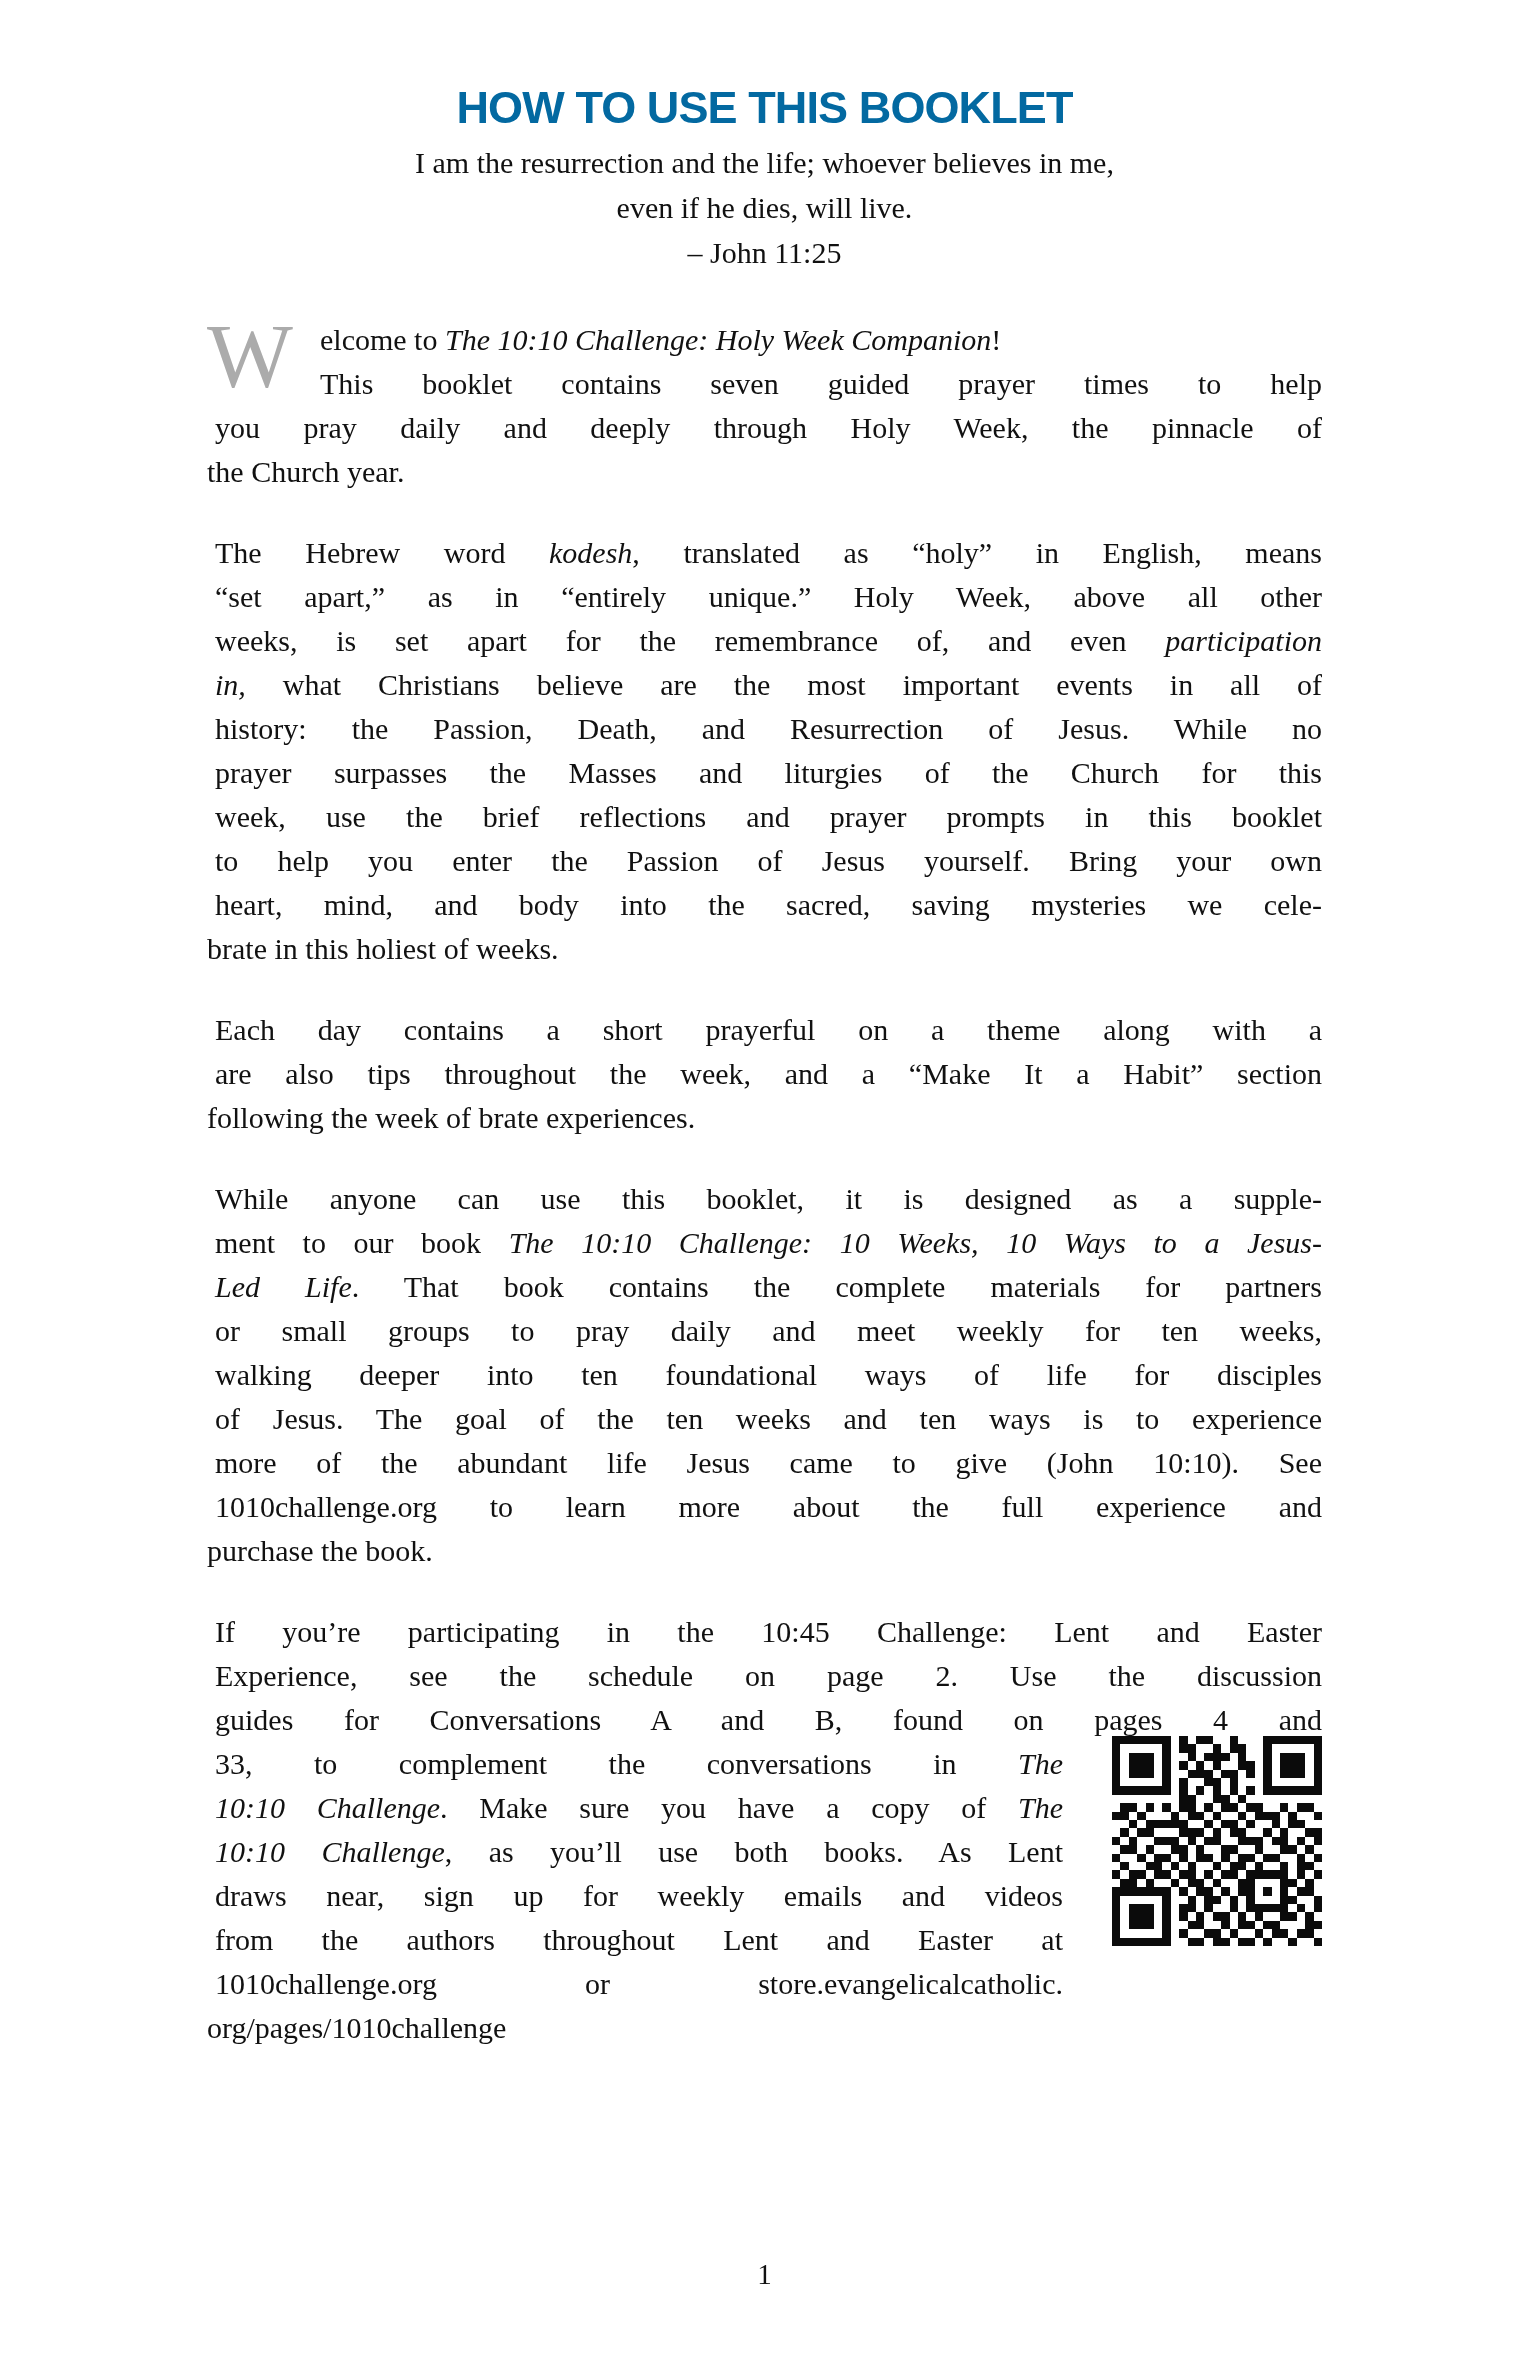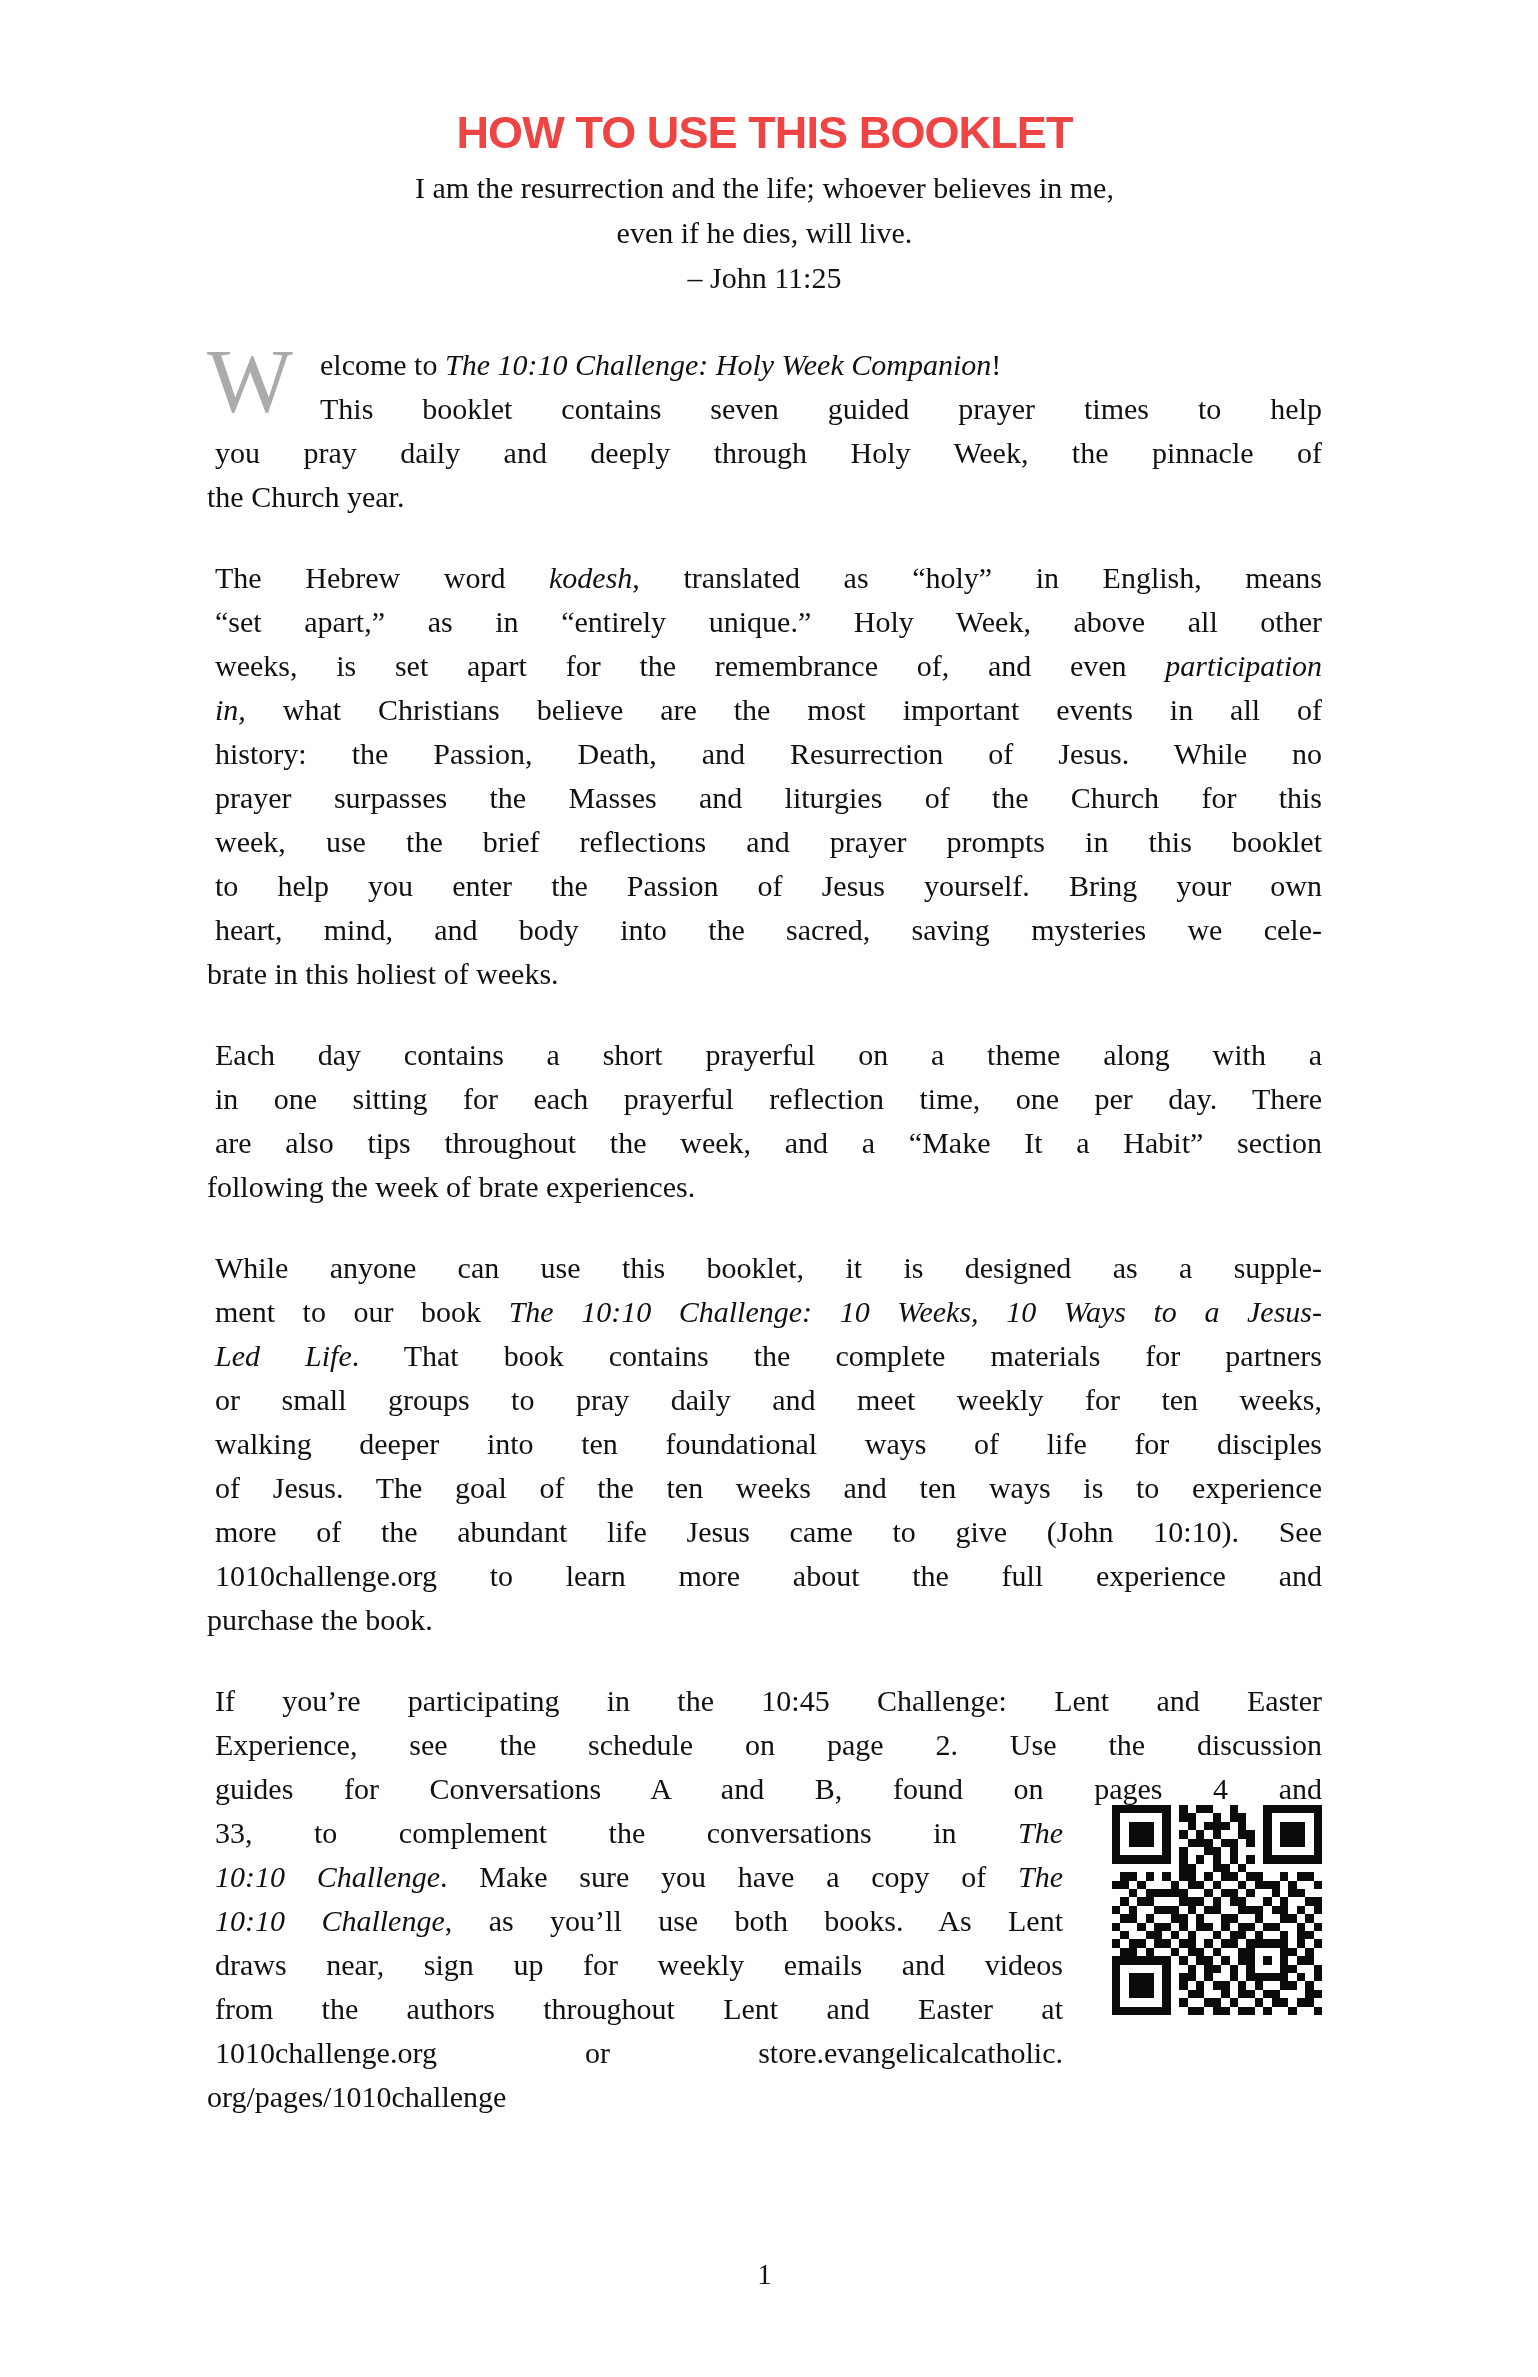--- a/index.html
+++ b/index.html
@@ -10,28 +10,28 @@
     overflow:hidden;
     font-family:"Liberation Serif", serif;
     color:#111111;
   }
   .content{
     position:absolute;
     left:207px;top:0;
     width:1115px;height:100%;
   }
   .booklet-title{
-    margin-top:109px;
+    margin-top:84px;
     text-align:center;
     font-family:"Liberation Sans", sans-serif;
     font-weight:bold;
     font-size:45px;
     line-height:48px;
     letter-spacing:-0.9px;
-    color:#ef4444;
+    color:#0369a1;
     white-space:nowrap;
   }
   .epigraph{
     margin-top:7.5px;
     text-align:center;
     font-size:30px;
     line-height:45px;
   }
   .para{
     font-size:30px;
@@ -94,21 +94,20 @@
         <div class="line jl"><i>in,</i><span> what Christians believe are the most important events in all of</span></div>
         <div class="line jl"><span>history: the Passion, Death, and Resurrection of Jesus. While no</span></div>
         <div class="line jl"><span>prayer surpasses the Masses and liturgies of the Church for this</span></div>
         <div class="line jl"><span>week, use the brief reflections and prayer prompts in this booklet</span></div>
         <div class="line jl"><span>to help you enter the Passion of Jesus yourself. Bring your own</span></div>
         <div class="line jl"><span>heart, mind, and body into the sacred, saving mysteries we cele-</span></div>
         <div class="line"><span>brate in this holiest of weeks.</span></div>
       </div>
     <div class="para">
         <div class="line jl"><span>Each day contains a short prayerful on a theme along with a</span></div>
-        <div class="line jl"><span>in one sitting for each prayerful reflection time, one per day. There</span></div>
         <div class="line jl"><span>are also tips throughout the week, and a “Make It a Habit” section</span></div>
         <div class="line"><span>following the week of brate experiences.</span></div>
       </div>
     <div class="para">
         <div class="line jl"><span>While anyone can use this booklet, it is designed as a supple-</span></div>
         <div class="line jl"><span>ment to our book </span><i>The 10:10 Challenge: 10 Weeks, 10 Ways to a Jesus-</i></div>
         <div class="line jl"><i>Led Life</i><span>. That book contains the complete materials for partners</span></div>
         <div class="line jl"><span>or small groups to pray daily and meet weekly for ten weeks,</span></div>
         <div class="line jl"><span>walking deeper into ten foundational ways of life for disciples</span></div>
         <div class="line jl"><span>of Jesus. The goal of the ten weeks and ten ways is to experience</span></div>

